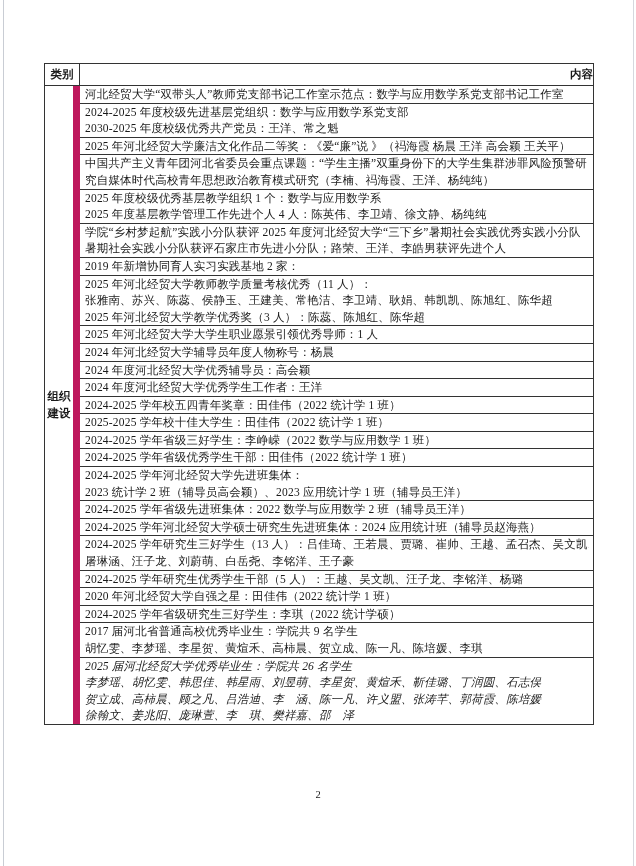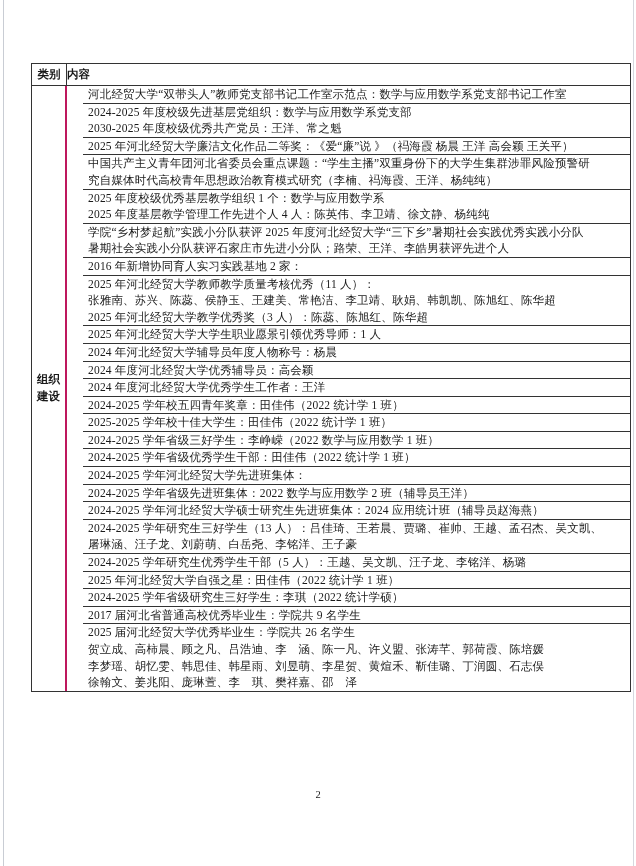--- a/index.html
+++ b/index.html
@@ -9,58 +9,58 @@
     font-family:"Liberation Serif","DejaVu Serif",serif;
     color:#1a1a1a;
     position:relative;
     overflow:hidden;
   }
   .page{position:absolute;left:0;top:0;width:636px;height:866px;background:#ffffff;}
   .edge-left{position:absolute;left:3px;top:0;bottom:0;width:1px;background:#c9cdd4;}
   .edge-right{position:absolute;right:2px;top:0;bottom:0;width:1px;background:#d5d8de;}
 
   .doc-table{
-    position:absolute;left:31px;top:63px;width:600px;
+    position:absolute;left:44px;top:63px;width:550px;
     border:1px solid #333;
     box-sizing:border-box;
     font-size:11.5px;
   }
   .header-row{
     display:flex;
     border-bottom:1px solid #333;
     font-weight:bold;
   }
   .header-cat{
     width:35px;flex:0 0 35px;
     border-right:1px solid #333;
     text-align:center;
     height:21px;line-height:21px;
     box-sizing:border-box;
   }
   .header-content{
-    flex:1;text-align:left;
+    flex:1;text-align:right;
     height:21px;line-height:21px;
   }
   .body-wrap{display:flex;}
   .cat-cell{
     width:35px;flex:0 0 35px;
-    border-right:2px solid #be185d;
+    border-right:7px solid #be185d;
     box-sizing:border-box;
     display:flex;align-items:center;justify-content:center;
     text-align:center;
     font-weight:bold;
     white-space:pre-line;
     line-height:17px;
   }
-  .rows{flex:1;min-width:0;margin-left:16px;}
+  .rows{flex:1;min-width:0;}
   .row{
     border-bottom:1px solid #333;
     padding:0 4px 0 5px;
   }
-  .row:last-child{border-bottom:none;}
+  .row:last-child{border-bottom:none;font-style:italic;}
   .line{
     line-height:16.6px;
     white-space:nowrap;
     overflow:hidden;
     letter-spacing:0.2px;
   }
   .page-number{
     position:absolute;left:0;top:789px;width:100%;
     text-align:center;
     font-size:10.5px;color:#1a1a1a;
@@ -98,21 +98,21 @@
           </div>
           <div class="row">
             <div class="line">2025 年度校级优秀基层教学组织 1 个：数学与应用数学系</div>
             <div class="line">2025 年度基层教学管理工作先进个人 4 人：陈英伟、李卫靖、徐文静、杨纯纯</div>
           </div>
           <div class="row">
             <div class="line">学院“乡村梦起航”实践小分队获评 2025 年度河北经贸大学“三下乡”暑期社会实践优秀实践小分队</div>
             <div class="line">暑期社会实践小分队获评石家庄市先进小分队；路荣、王洋、李皓男获评先进个人</div>
           </div>
           <div class="row">
-            <div class="line">2016 年新增协同育人实习实践基地 2 家：</div>
+            <div class="line">2019 年新增协同育人实习实践基地 2 家：</div>
           </div>
           <div class="row">
             <div class="line">2025 年河北经贸大学教师教学质量考核优秀（11 人）：</div>
             <div class="line">张雅南、苏兴、陈蕊、侯静玉、王建美、常艳洁、李卫靖、耿娟、韩凯凯、陈旭红、陈华超</div>
             <div class="line">2025 年河北经贸大学教学优秀奖（3 人）：陈蕊、陈旭红、陈华超</div>
           </div>
           <div class="row">
             <div class="line">2025 年河北经贸大学大学生职业愿景引领优秀导师：1 人</div>
           </div>
           <div class="row">
@@ -131,47 +131,49 @@
             <div class="line">2025-2025 学年校十佳大学生：田佳伟（2022 统计学 1 班）</div>
           </div>
           <div class="row">
             <div class="line">2024-2025 学年省级三好学生：李峥嵘（2022 数学与应用数学 1 班）</div>
           </div>
           <div class="row">
             <div class="line">2024-2025 学年省级优秀学生干部：田佳伟（2022 统计学 1 班）</div>
           </div>
           <div class="row">
             <div class="line">2024-2025 学年河北经贸大学先进班集体：</div>
+            <div class="line">2023 统计学 2 班（辅导员高会颖）、2023 应用统计学 1 班（辅导员王洋）</div>
           </div>
           <div class="row">
             <div class="line">2024-2025 学年省级先进班集体：2022 数学与应用数学 2 班（辅导员王洋）</div>
           </div>
           <div class="row">
             <div class="line">2024-2025 学年河北经贸大学硕士研究生先进班集体：2024 应用统计班（辅导员赵海燕）</div>
           </div>
           <div class="row">
             <div class="line">2024-2025 学年研究生三好学生（13 人）：吕佳琦、王若晨、贾璐、崔帅、王越、孟召杰、吴文凯、</div>
             <div class="line">屠琳涵、汪子龙、刘蔚萌、白岳尧、李铭洋、王子豪</div>
           </div>
           <div class="row">
             <div class="line">2024-2025 学年研究生优秀学生干部（5 人）：王越、吴文凯、汪子龙、李铭洋、杨璐</div>
           </div>
           <div class="row">
-            <div class="line">2025 年河北经贸大学自强之星：田佳伟（2022 统计学 1 班）</div>
+            <div class="line">2020 年河北经贸大学自强之星：田佳伟（2022 统计学 1 班）</div>
           </div>
           <div class="row">
             <div class="line">2024-2025 学年省级研究生三好学生：李琪（2022 统计学硕）</div>
           </div>
           <div class="row">
             <div class="line">2017 届河北省普通高校优秀毕业生：学院共 9 名学生</div>
+            <div class="line">胡忆雯、李梦瑶、李星贺、黄煊禾、高柿晨、贺立成、陈一凡、陈培媛、李琪</div>
           </div>
           <div class="row">
             <div class="line">2025 届河北经贸大学优秀毕业生：学院共 26 名学生</div>
+            <div class="line">李梦瑶、胡忆雯、韩思佳、韩星雨、刘昱萌、李星贺、黄煊禾、靳佳璐、丁润圆、石志俣</div>
             <div class="line">贺立成、高柿晨、顾之凡、吕浩迪、李　涵、陈一凡、许义盟、张涛芊、郭荷霞、陈培媛</div>
-            <div class="line">李梦瑶、胡忆雯、韩思佳、韩星雨、刘昱萌、李星贺、黄煊禾、靳佳璐、丁润圆、石志俣</div>
             <div class="line">徐翰文、姜兆阳、庞琳萱、李　琪、樊祥嘉、邵　泽</div>
           </div>
         </div>
     </div>
   </div>
 
   <div class="page-number">2</div>
 </div>
 
 </body></html>

